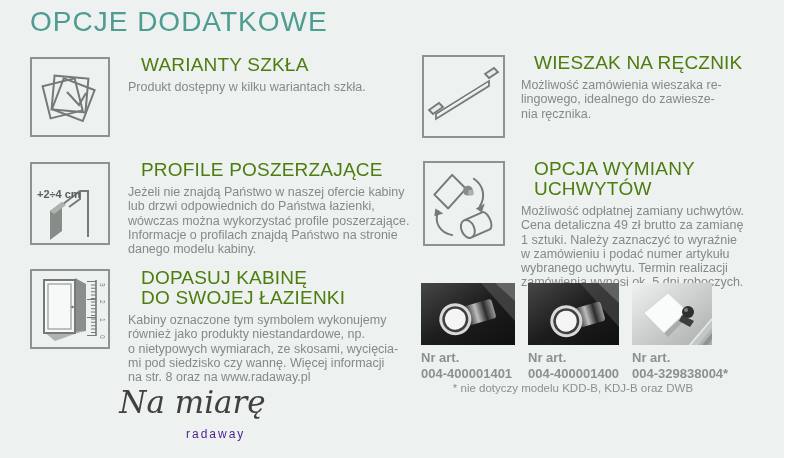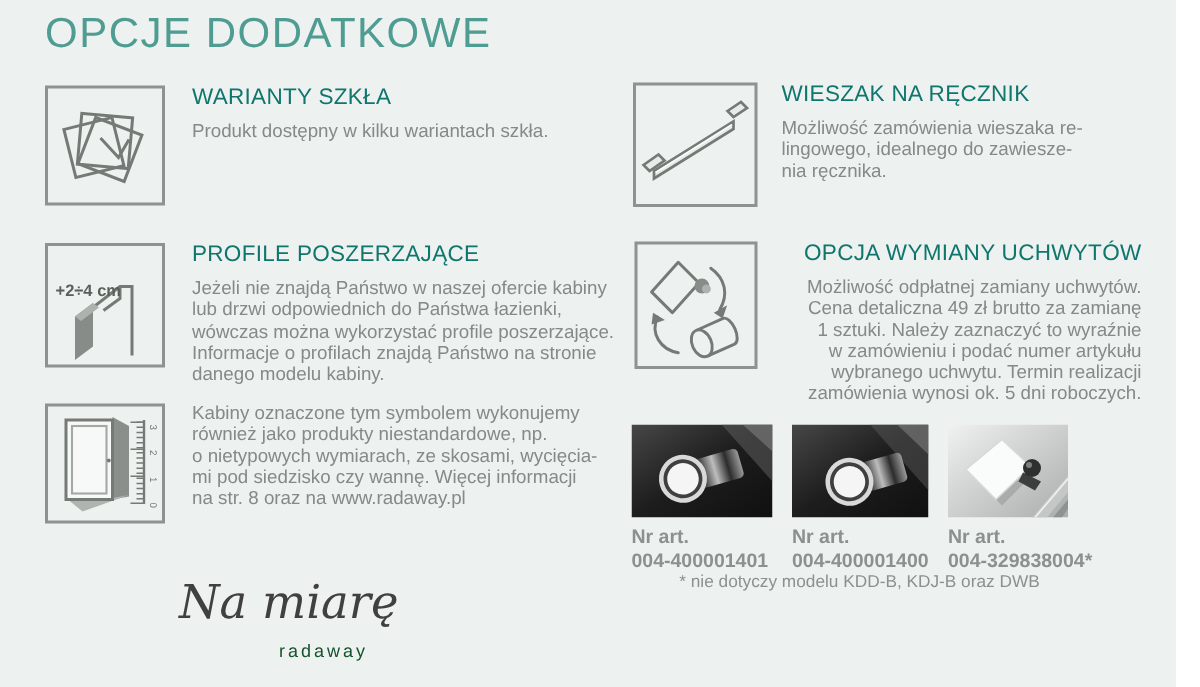--- a/index.html
+++ b/index.html
@@ -16,41 +16,41 @@
     position:absolute; width:80px; height:80px;
     border:2px solid #8e938f; box-sizing:border-box;
   }
   .icon-box svg{display:block; width:100%; height:100%;}
   .profile-label{
     position:absolute; left:5px; top:4px;
     font-size:11px; font-weight:bold; color:#5b605c; letter-spacing:0;margin-top:20px;
   }
   .feature-text{position:absolute; width:320px;}
   .feature-title{
-    margin:0 0 5px 0; font-size:15px; font-weight:400; color:#0f766e;
+    margin:0 0 5px 13px; font-size:19px; font-weight:400; color:#4d7c0f;
     letter-spacing:0.2px; line-height:20px; white-space:pre-line;
   }
   .feature-body{
     font-size:12.5px; color:#858a87; line-height:14.3px; white-space:pre-line;
   }
   .photo{position:absolute; top:283px; height:62px;}
   .photo svg{display:block; width:100%; height:100%;}
   .art{position:absolute; top:350px; font-size:13px; color:#8b918e; line-height:16px;font-weight:bold;}
   .footnote{
     position:absolute; left:421px; top:382px; width:304px; text-align:center;
     font-size:11.5px; color:#8b918e;
   }
   .logo-script{
     position:absolute; left:110px; top:384px; width:165px; text-align:center;
     font-family:"DejaVu Serif", serif; font-style:italic;
     font-size:31px; color:#404040;
   }
   .logo-brand{
     position:absolute; left:186px; top:427px;
-    font-size:12px; letter-spacing:2px; color:#14532d;
+    font-size:12px; letter-spacing:2px; color:#4c1d95;
   }
 </style>
 </head>
 <body>
 
 <div class="page">
 
   <h1 class="page-title">OPCJE DODATKOWE</h1>
 
   <div class="icon-box" style="left:30px; top:57px;">
@@ -100,20 +100,22 @@
       <line x1="59.5" y1="10" x2="59.5" y2="65" stroke="#747a76" stroke-width="9" stroke-dasharray="1 17"></line>
       <g fill="#747a76" font-size="6.5" font-family="Liberation Sans, sans-serif">
         <text x="68" y="12" transform="rotate(90 68 12)">3</text>
         <text x="68" y="29" transform="rotate(90 68 29)">2</text>
         <text x="68" y="47" transform="rotate(90 68 47)">1</text>
         <text x="68" y="64" transform="rotate(90 68 64)">0</text>
       </g>
     </svg>
   </div>
   <div class="feature-text" style="left:128px; top:268px;">
+    <h2 class="feature-title">DOPASUJ KABINĘ
+DO SWOJEJ ŁAZIENKI</h2>
     <div class="feature-body">Kabiny oznaczone tym symbolem wykonujemy
 również jako produkty niestandardowe, np.
 o nietypowych wymiarach, ze skosami, wycięcia-
 mi pod siedzisko czy wannę. Więcej informacji
 na str. 8 oraz na www.radaway.pl</div>
   </div>
 
   <div class="logo-script">Na miarę</div>
   <div class="logo-brand">radaway</div>
 
@@ -144,21 +146,21 @@
       <polygon points="50,46 59,41 56,50" fill="#747a76"></polygon>
       <polygon points="9,46 17,51 8,54" fill="#747a76"></polygon>
       <circle cx="42" cy="28" r="5" fill="#878c89"></circle>
       <circle cx="45" cy="30" r="3" fill="#aeb2af"></circle>
       <g transform="rotate(-24 49 63)" stroke="#747a76" stroke-width="2" fill="#edf1ef">
         <path d="M41,54 L61,54 A4.5,9.5 0 0 1 61,73 L41,73"></path>
         <ellipse cx="41" cy="63.5" rx="6.5" ry="9.5"></ellipse>
       </g>
     </svg>
   </div>
-  <div class="feature-text" style="left:521px; top:159px; width:240px;text-align:right;">
+  <div class="feature-text" style="left:521px; top:159px; width:240px;">
     <h2 class="feature-title">OPCJA WYMIANY UCHWYTÓW</h2>
     <div class="feature-body">Możliwość odpłatnej zamiany uchwytów.
 Cena detaliczna 49 zł brutto za zamianę
 1 sztuki. Należy zaznaczyć to wyraźnie
 w zamówieniu i podać numer artykułu
 wybranego uchwytu. Termin realizacji
 zamówienia wynosi ok. 5 dni roboczych.</div>
   </div>
 
   <div class="photo" style="left:421px; width:94px;">

